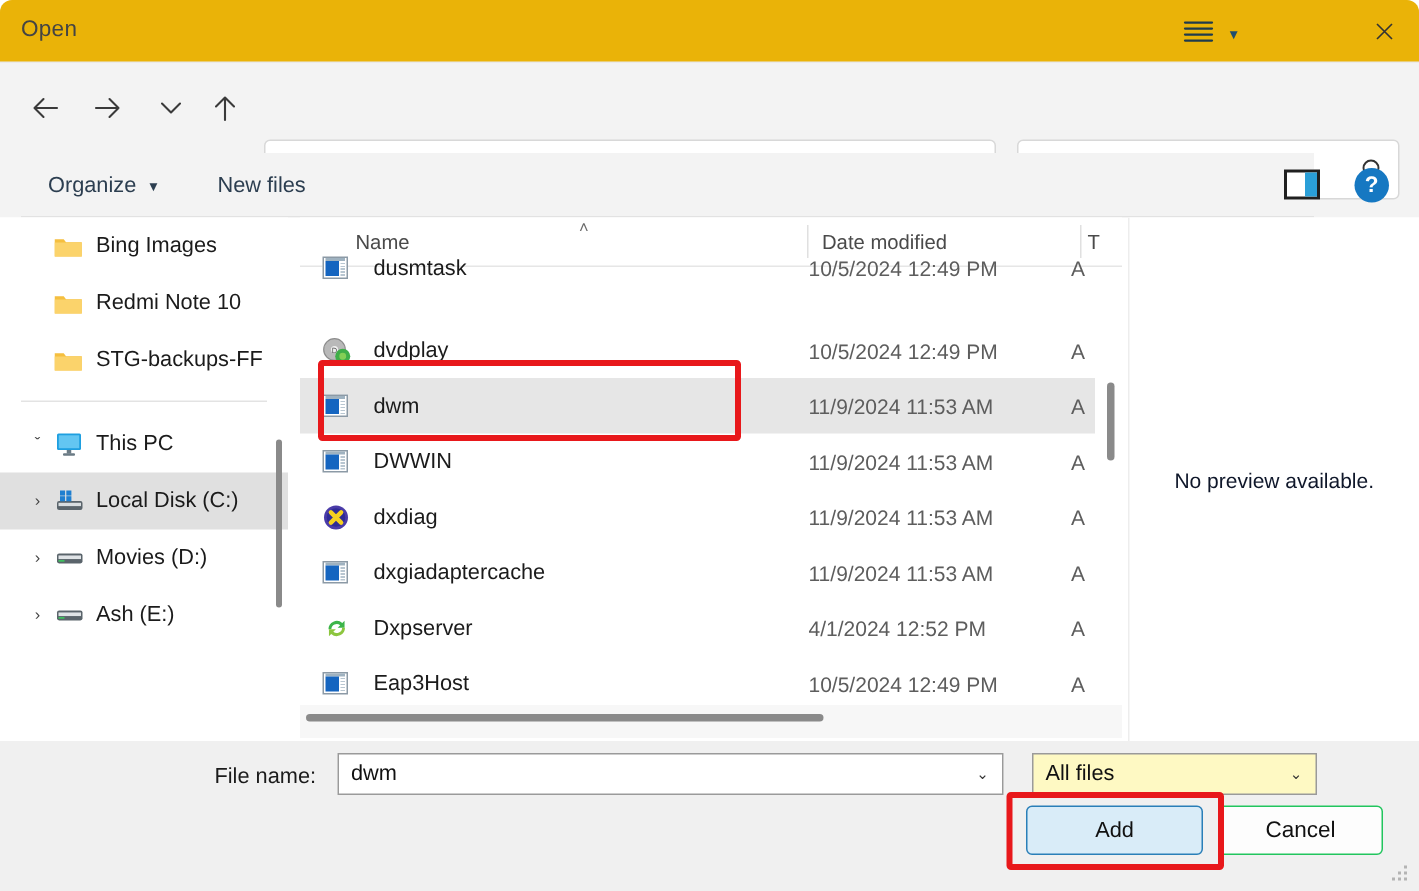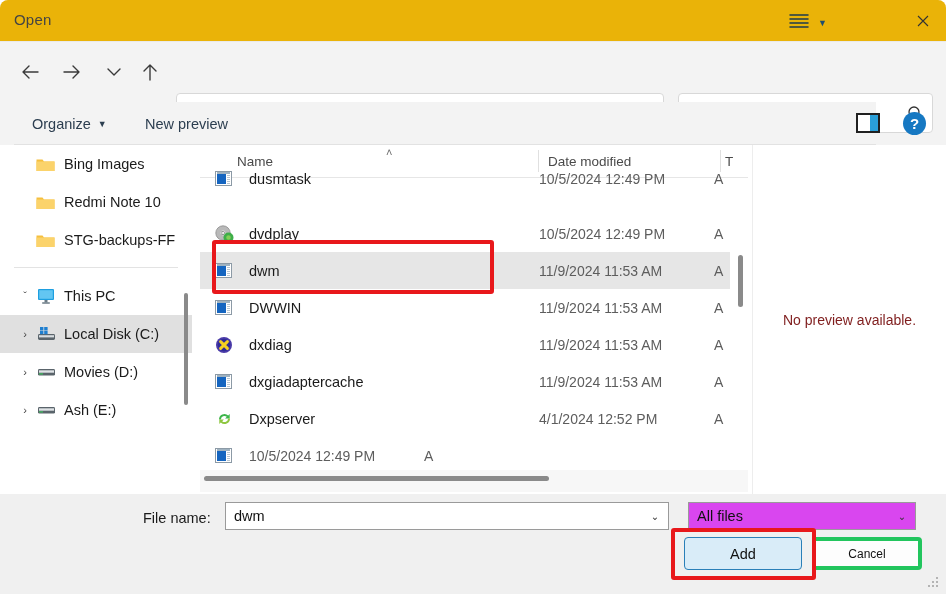--- a/index.html
+++ b/index.html
@@ -186,21 +186,21 @@
     position: absolute; left: 204px; top: 476px; width: 345px; height: 5px;
     background: #8a8a8a; border-radius: 3px;
   }
 
   
   #preview {
     position: absolute; left: 752px; top: 0; width: 194px; height: 349px;
     background: #ffffff; border-left: 1px solid #ededed;
     display: flex; align-items: center; justify-content: center;
   }
-  #preview-text { font-size: 14px; color: #7f1d1d; }
+  #preview-text { font-size: 14px; color: #0f172a; }
 
   
   #footer {
     position: absolute; left: 0; top: 494px; width: 946px; height: 100px;
     background: #f0f0f0;
   }
   #filename-label {
     position: absolute; left: 143px; top: 510px;
     font-size: 14.5px; color: #1b1b1b;
   }
@@ -212,38 +212,38 @@
   #filename-input {
     flex: 1; border: none; outline: none; background: transparent;
     margin-left: 8px; font-size: 14.5px; color: #111;
     font-family: "Liberation Sans", sans-serif;
   }
   #filename-caret {
     width: 26px; display:flex; align-items:center; justify-content:center;
     color:#333; font-size: 10px;
   }
   #filter-field {
-    position: absolute; left: 688px; top: 502px; width: 228px; height: 28px;
-    background: #d946ef; border: 1px solid #9a9a9a;
+    position: absolute; left: 688px; top: 502px; width: 190px; height: 28px;
+    background: #fef9c3; border: 1px solid #9a9a9a;
     display:flex; align-items:center;
   }
   #filter-value { margin-left: 8px; flex:1; font-size: 14.5px; color:#111; }
   #filter-caret { width: 26px; display:flex; align-items:center; justify-content:center; color:#333; font-size:10px; }
 
   #add-btn {
     position: absolute; left: 684px; top: 537px; width: 118px; height: 33px;
     background: #d9ecf8; border: 1px solid #2a7fb8; border-radius: 4px;
     display:flex; align-items:center; justify-content:center;
     font-size: 14.5px; color: #111;
   }
   #cancel-btn {
     position: absolute; left: 812px; top: 537px; width: 110px; height: 33px;
-    background: #fdfdfd; border: 4px solid #22c55e; border-radius: 4px;
+    background: #fdfdfd; border: 1px solid #22c55e; border-radius: 4px;
     display:flex; align-items:center; justify-content:center;
-    font-size: 12px; color: #111;
+    font-size: 15px; color: #111;
   }
   #resize-grip {
     position:absolute; right: 6px; bottom: 5px; width: 13px; height: 13px;
   }
   .grip-dot { position:absolute; width:2px; height:2px; background:#b4b4b4; }
 
   
   .annot {
     position: absolute; border: 4px solid #e8181b; border-radius: 3px;
     pointer-events: none;
@@ -333,21 +333,21 @@
       </div>
     </div>
   </div>
 
   <div id="toolbar">
     <div class="tb-item" id="tb-organize">
       <span>Organize</span>
       <span class="caret">▼</span>
     </div>
     <div class="tb-item" id="tb-newfolder">
-      <span>New preview</span>
+      <span>New files</span>
     </div>
   </div>
 
   <div id="tb-view">
     <svg width="22" height="21" viewBox="0 0 22 21">
       <path d="M2 4 H20 M2 8 H20 M2 12 H20 M2 16 H20" stroke="#1f3b4d" stroke-width="1.5" stroke-linecap="round"></path>
     </svg>
   </div>
   <div id="tb-view-caret">▼</div>
 
@@ -559,20 +559,21 @@
       </div>
 
       <div class="frow" style="top:292px">
         <span class="ficon">
           <span class="exe-ic">
               <span class="bar"></span>
               <span class="blue"></span>
               <span class="dots"></span>
             </span>
         </span>
+        <span class="fname">Eap3Host</span>
         <span class="fdate">10/5/2024 12:49 PM</span>
         <span class="ftype">A</span>
       </div>
     </div>
 
     <div id="preview">
       <div id="preview-text">No preview available.</div>
     </div>
   </div>
 

